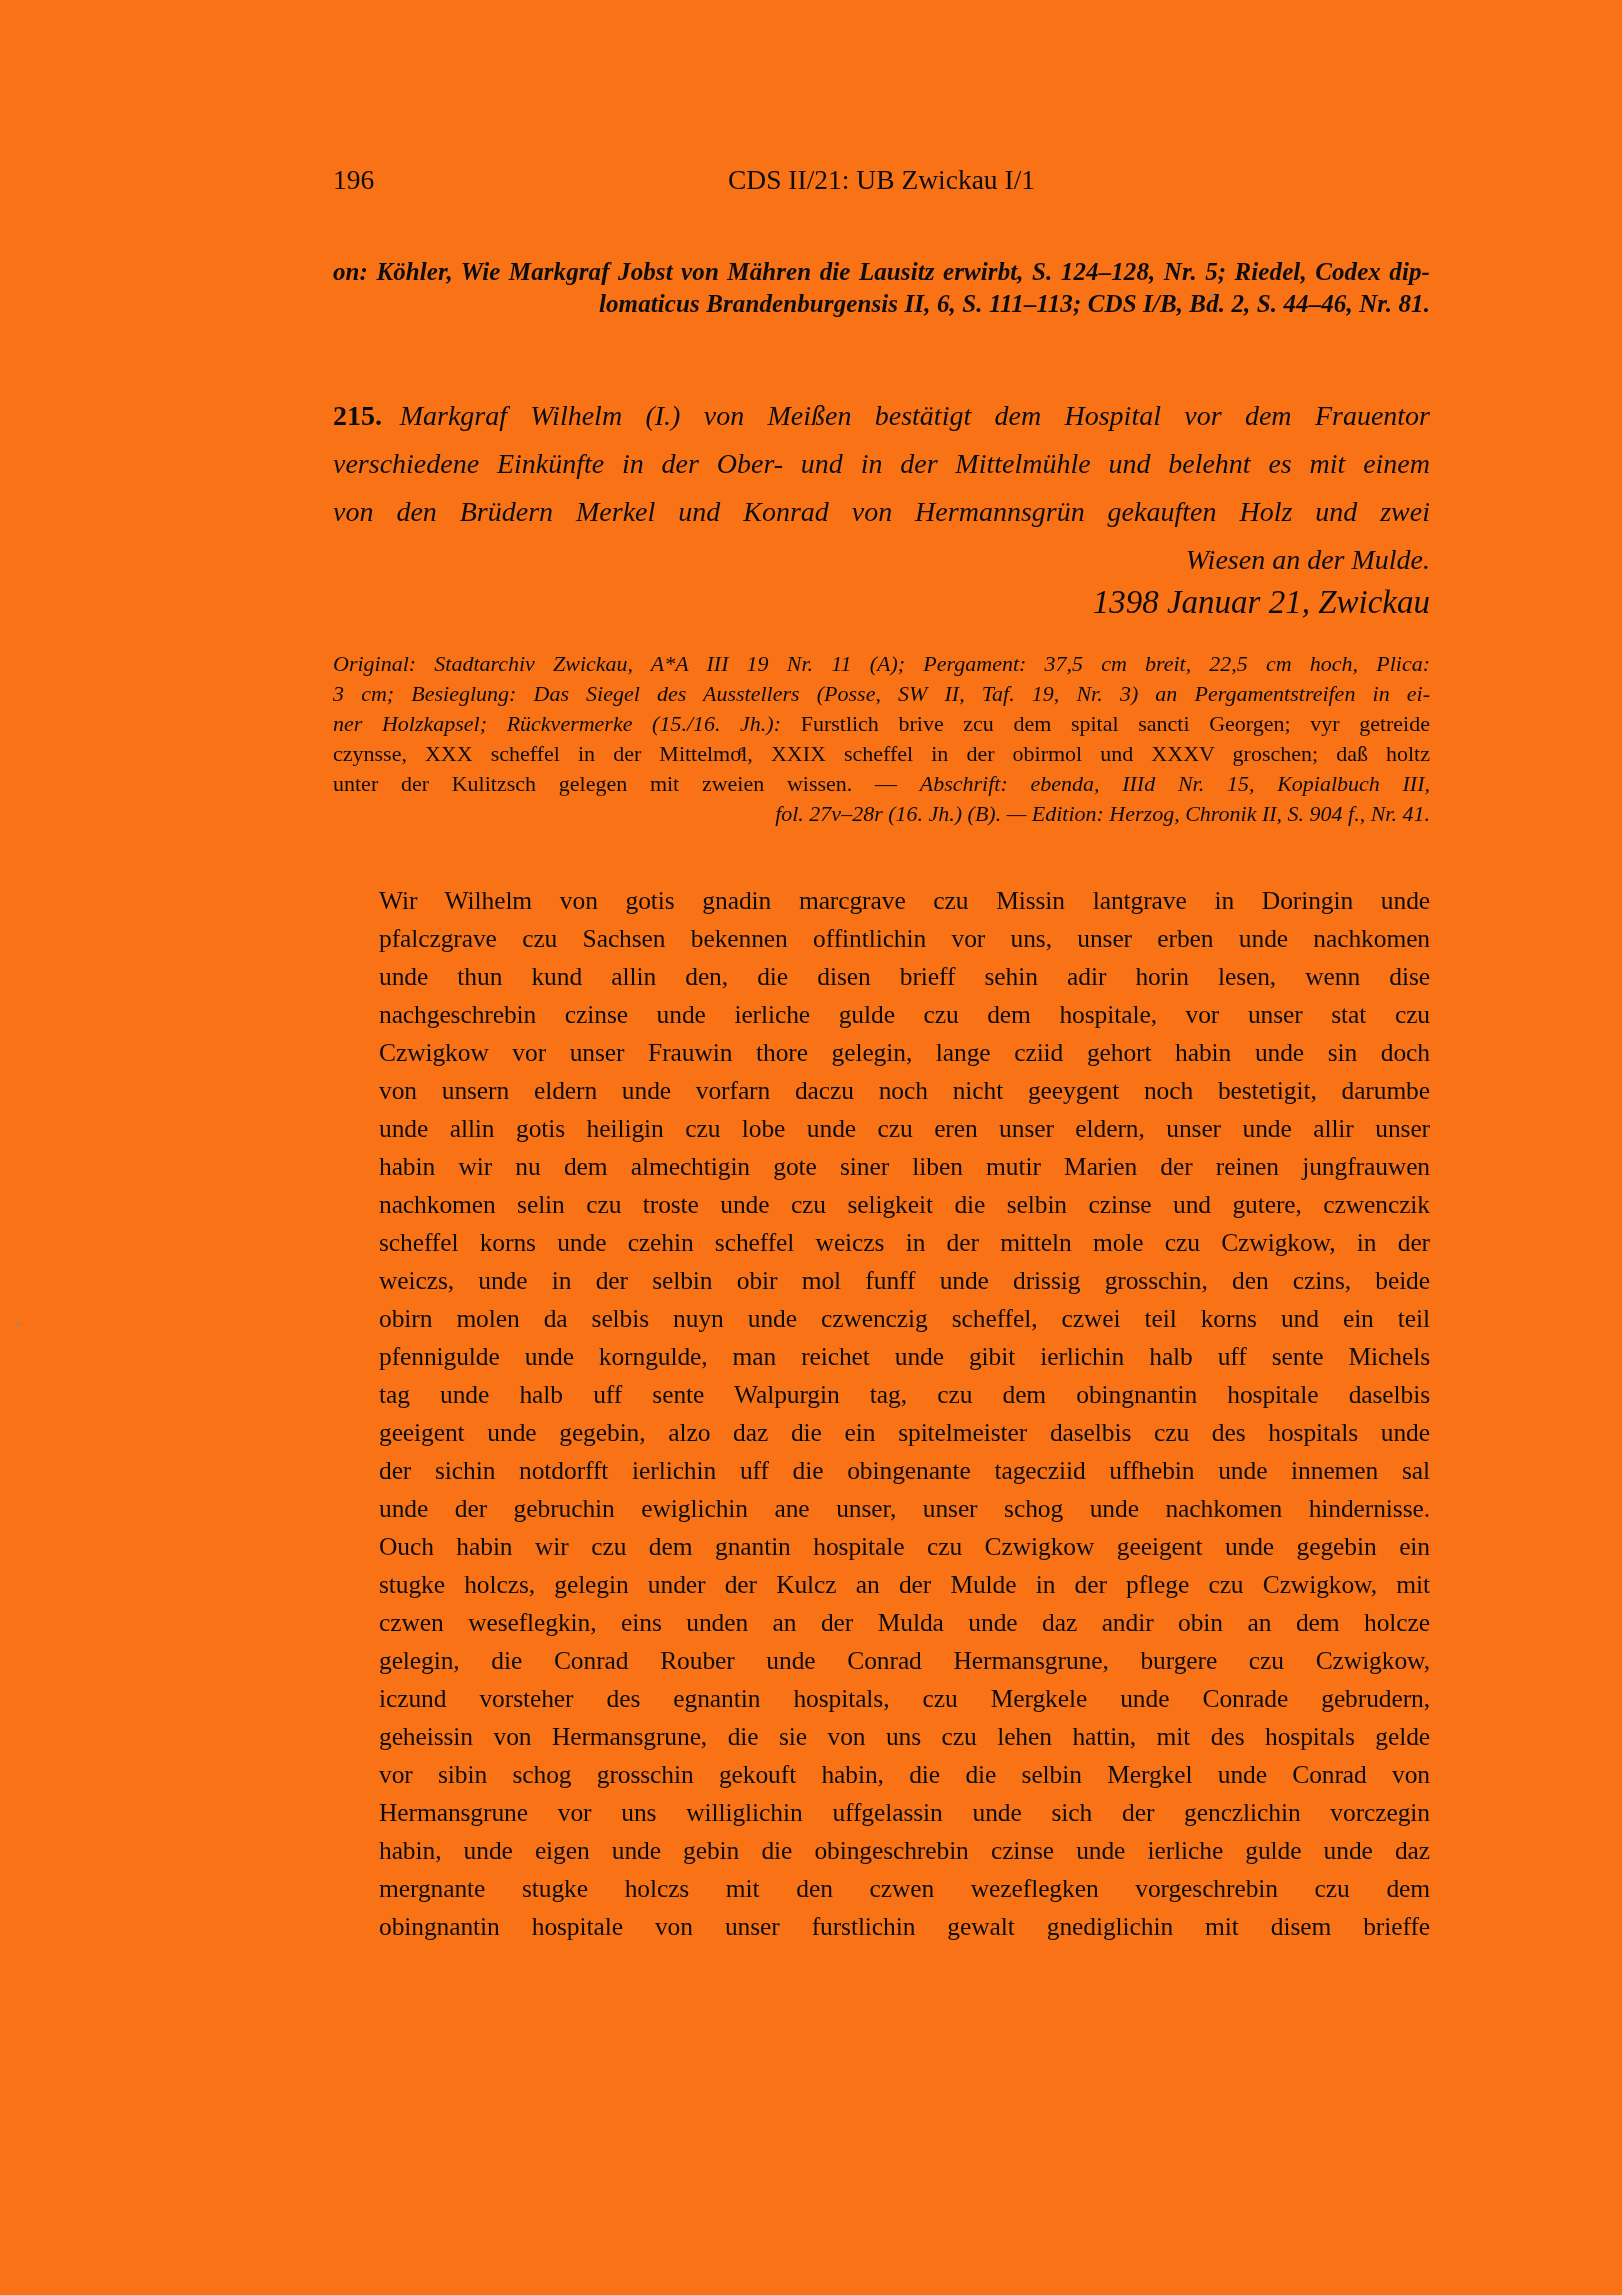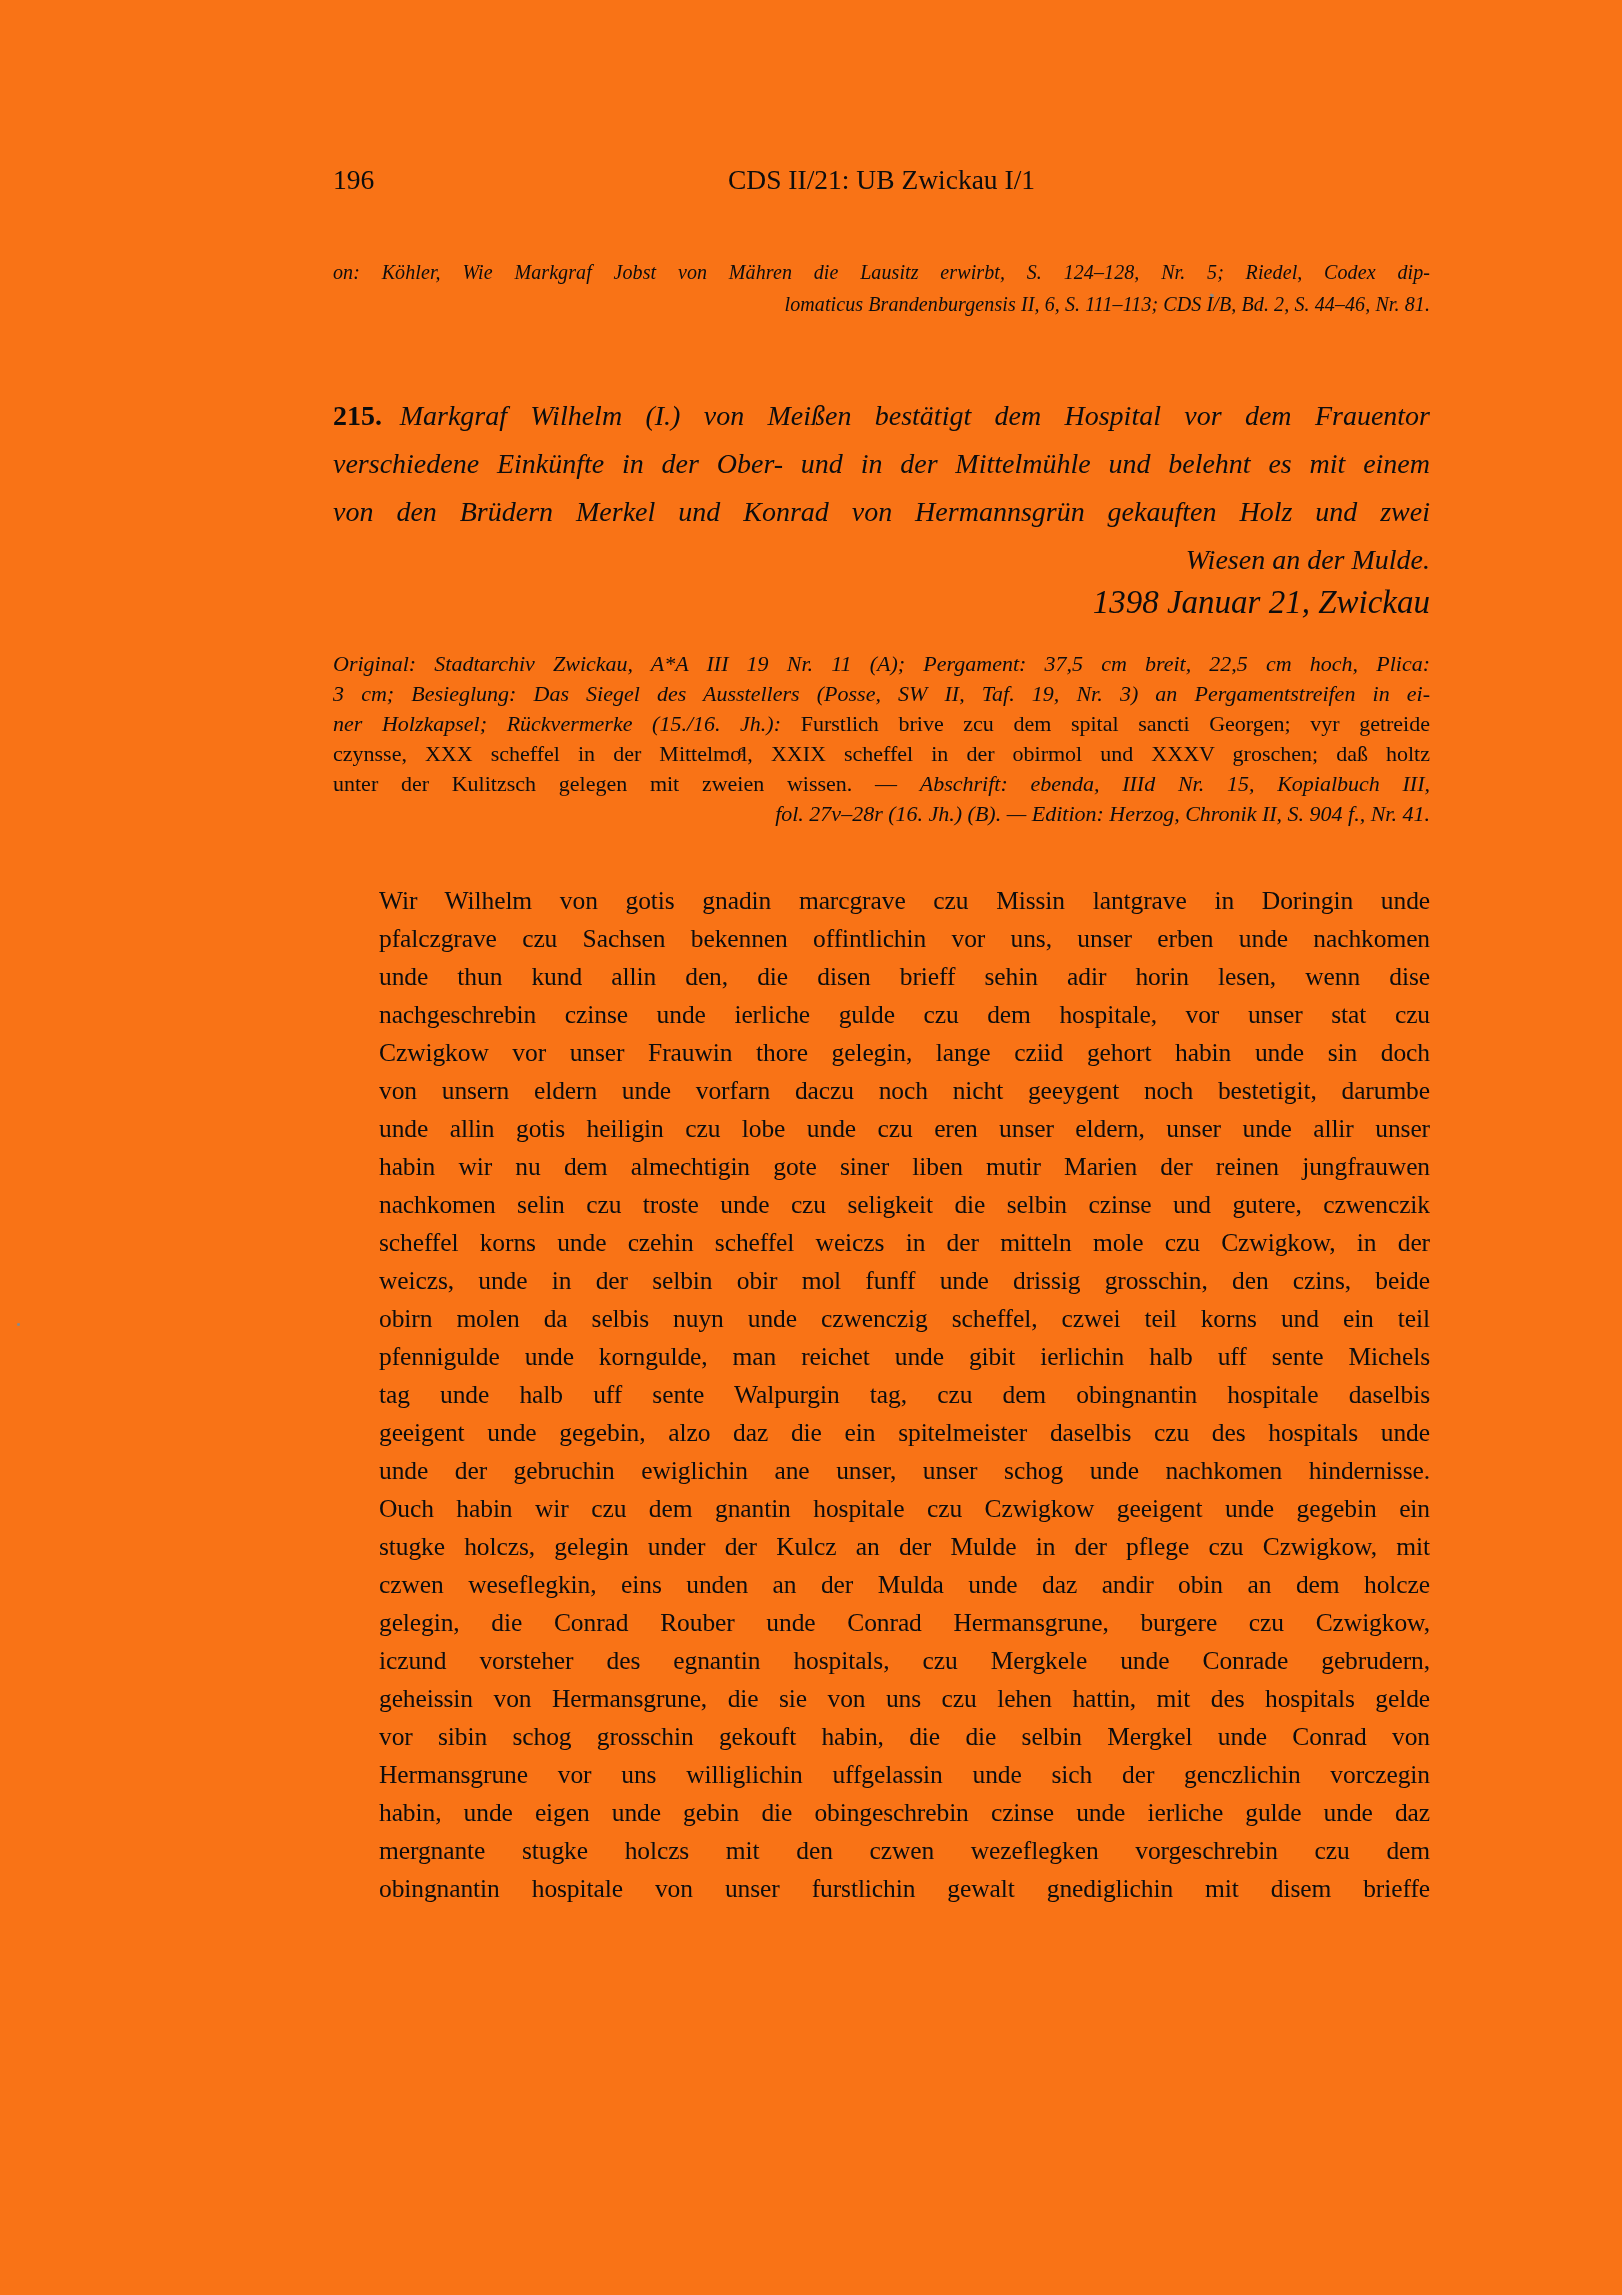--- a/index.html
+++ b/index.html
@@ -40,23 +40,24 @@
     left: 0;
     top: 0;
   }
   .runtitle {
     display: block;
     text-align: center;
   }
   
   .contnote {
     top: 256px;
-    font-size: 20px;
+    font-size: 25px;
     line-height: 32px;
     letter-spacing: 0.1px;
+    font-weight: bold;
   }
   
   .regest {
     top: 392px;
     font-size: 28px;
     line-height: 48px;
   }
   .entry-num {
     font-weight: 700;
     font-style: normal;
@@ -141,20 +142,21 @@
       <div class="line just">von unsern eldern unde vorfarn daczu noch nicht geeygent noch bestetigit, darumbe</div>
       <div class="line just">unde allin gotis heiligin czu lobe unde czu eren unser eldern, unser unde allir unser</div>
       <div class="line just">habin wir nu dem almechtigin gote siner liben mutir Marien der reinen jungfrauwen</div>
       <div class="line just">nachkomen selin czu troste unde czu seligkeit die selbin czinse und gutere, czwenczik</div>
       <div class="line just">scheffel korns unde czehin scheffel weiczs in der mitteln mole czu Czwigkow, in der</div>
       <div class="line just">weiczs, unde in der selbin obir mol funff unde drissig grosschin, den czins, beide</div>
       <div class="line just">obirn molen da selbis nuyn unde czwenczig scheffel, czwei teil korns und ein teil</div>
       <div class="line just">pfennigulde unde korngulde, man reichet unde gibit ierlichin halb uff sente Michels</div>
       <div class="line just">tag unde halb uff sente Walpurgin tag, czu dem obingnantin hospitale daselbis</div>
       <div class="line just">geeigent unde gegebin, alzo daz die ein spitelmeister daselbis czu des hospitals unde</div>
+      <div class="line just">der sichin notdorfft ierlichin uff die obingenante tagecziid uffhebin unde innemen sal</div>
       <div class="line just">unde der gebruchin ewiglichin ane unser, unser schog unde nachkomen hindernisse.</div>
       <div class="line just">Ouch habin wir czu dem gnantin hospitale czu Czwigkow geeigent unde gegebin ein</div>
       <div class="line just">stugke holczs, gelegin under der Kulcz an der Mulde in der pflege czu Czwigkow, mit</div>
       <div class="line just">czwen weseflegkin, eins unden an der Mulda unde daz andir obin an dem holcze</div>
       <div class="line just">gelegin, die Conrad Rouber unde Conrad Hermansgrune, burgere czu Czwigkow,</div>
       <div class="line just">iczund vorsteher des egnantin hospitals, czu Mergkele unde Conrade gebrudern,</div>
       <div class="line just">geheissin von Hermansgrune, die sie von uns czu lehen hattin, mit des hospitals gelde</div>
       <div class="line just">vor sibin schog grosschin gekouft habin, die die selbin Mergkel unde Conrad von</div>
       <div class="line just">Hermansgrune vor uns williglichin uffgelassin unde sich der genczlichin vorczegin</div>
       <div class="line just">habin, unde eigen unde gebin die obingeschrebin czinse unde ierliche gulde unde daz</div>

